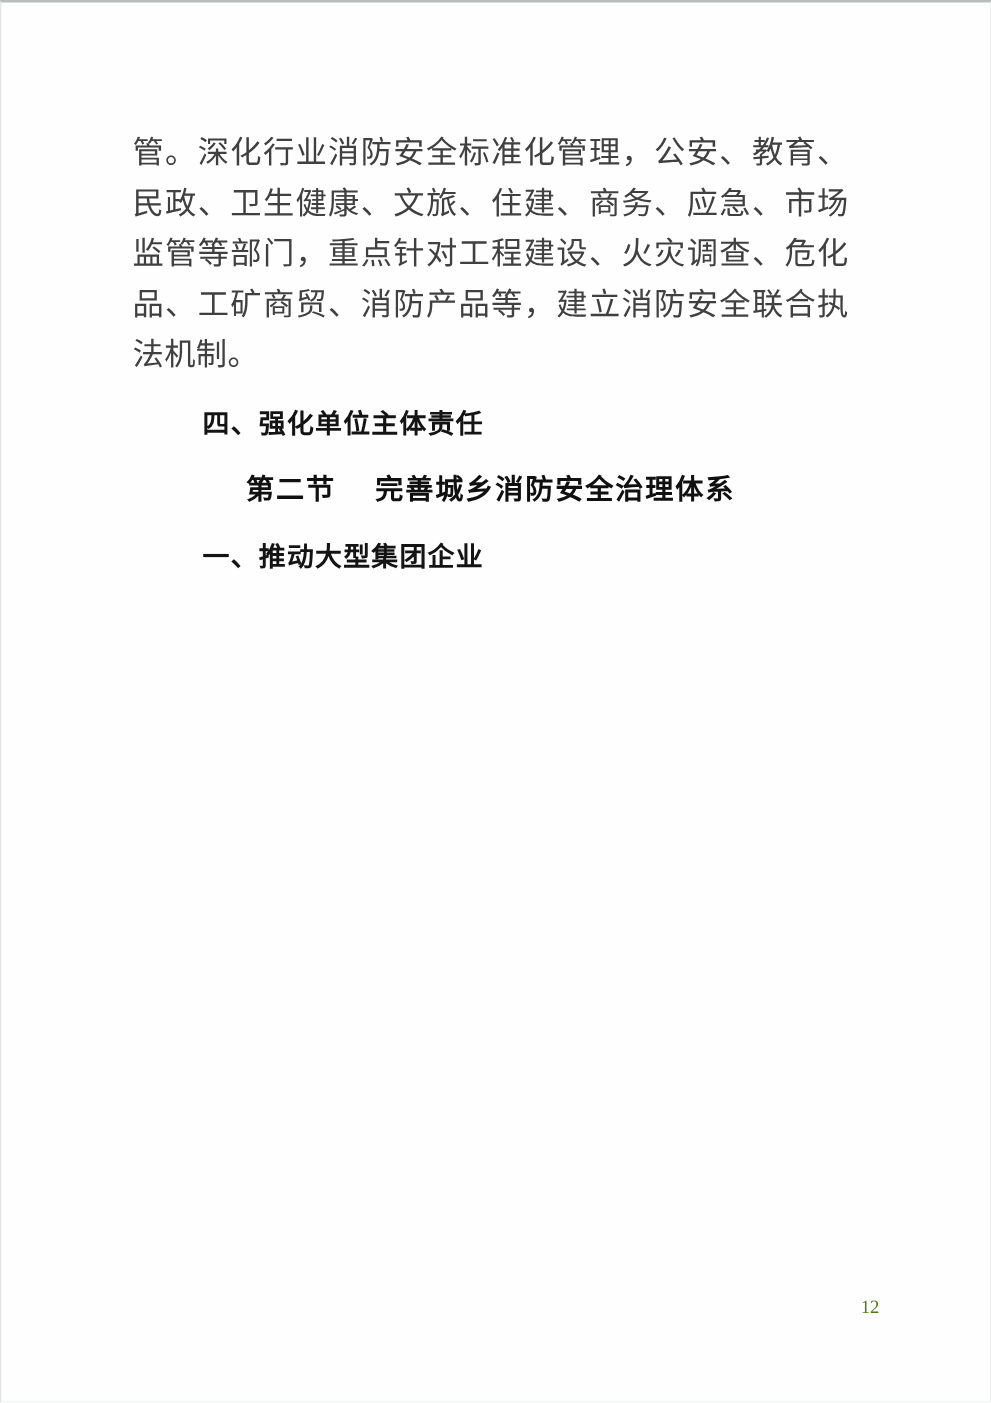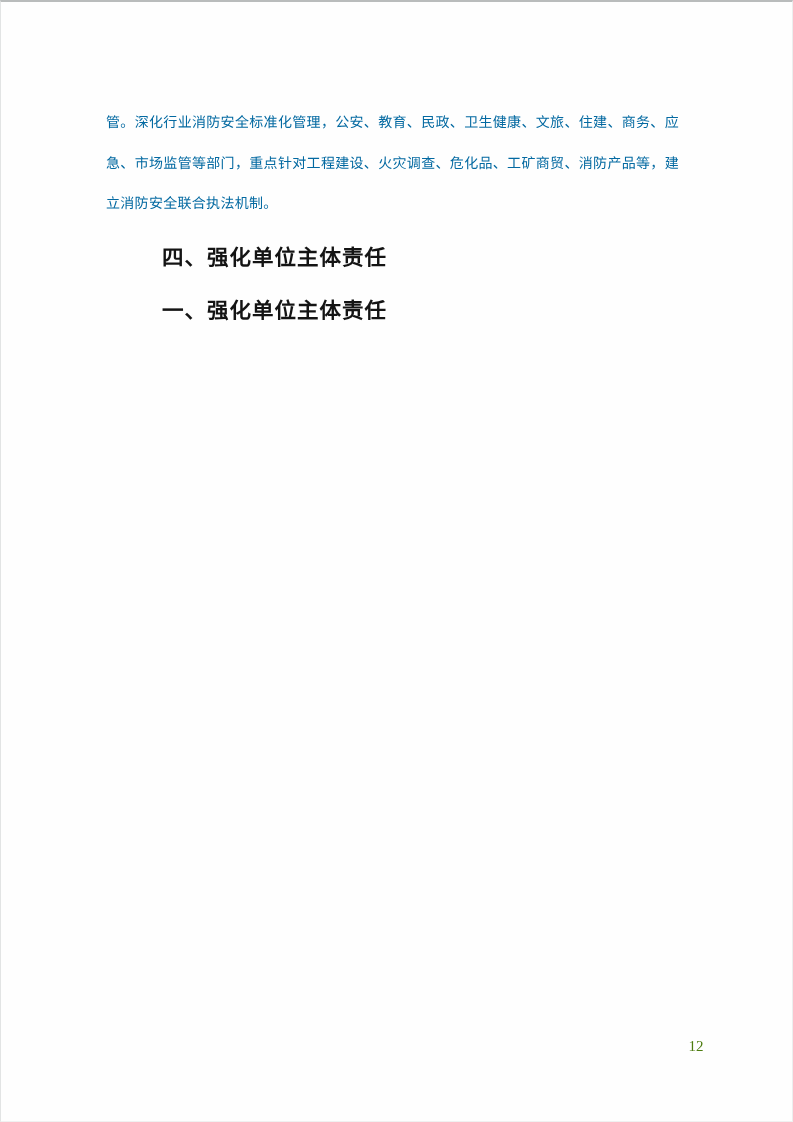--- a/index.html
+++ b/index.html
@@ -23,23 +23,23 @@
   }
   .content {
     position: absolute;
     left: 105px;
     top: 101px;
     width: 573px;
   }
   .body-par {
     margin: 0;
     font-family: "Liberation Serif", "DejaVu Serif", serif;
-    font-size: 14px;
+    font-size: 25px;
     line-height: 40.5px;
-    color: #0369a1;
+    color: #404040;
     text-align: justify;
     text-justify: inter-character;
     letter-spacing: 0.3px;
   }
   .body-par.indent {
     text-indent: 2em;
   }
   .h-num {
     margin: 13px;
     padding-left: 2em;
@@ -79,20 +79,23 @@
 <body>
 
 <div class="page">
   <div class="content">
 
     <p class="body-par">管。深化行业消防安全标准化管理，公安、教育、民政、卫生健康、文旅、住建、商务、应急、市场监管等部门，重点针对工程建设、火灾调查、危化品、工矿商贸、消防产品等，建立消防安全联合执法机制。</p>
 
     <h3 class="h-num">四、强化单位主体责任</h3>
 
 
+    <h2 class="section-heading">
+      <span class="section-num-text">第二节</span><span class="section-title-text">完善城乡消防安全治理体系</span>
+    </h2>
 
-    <h3 class="h-num">一、强化单位主体责任</h3>
+    <h3 class="h-num">一、推动大型集团企业</h3>
 
 
   </div>
 
   <div class="page-number">12</div>
 </div>
 
 </body></html>

